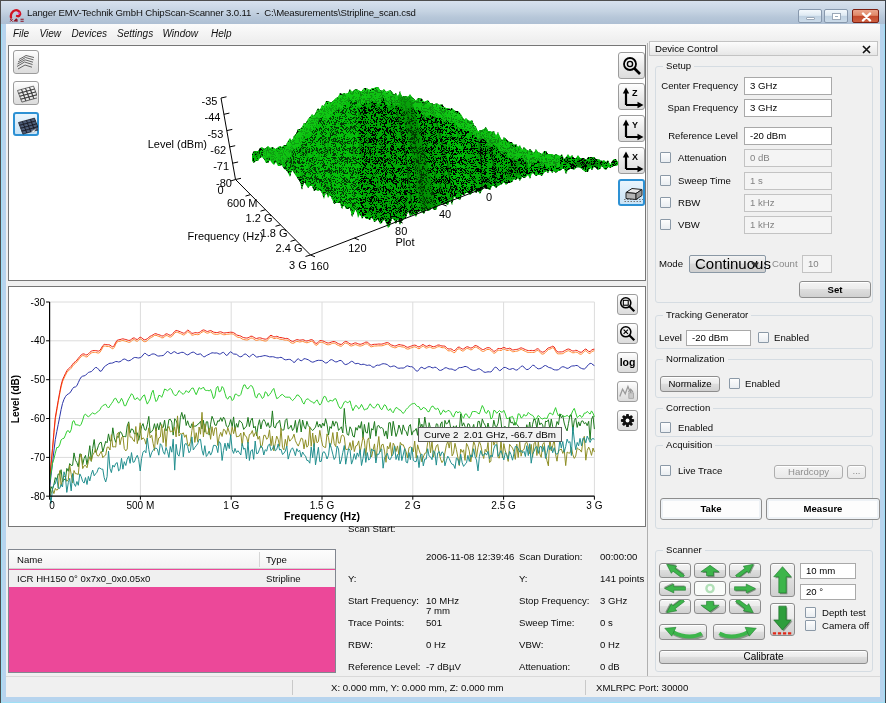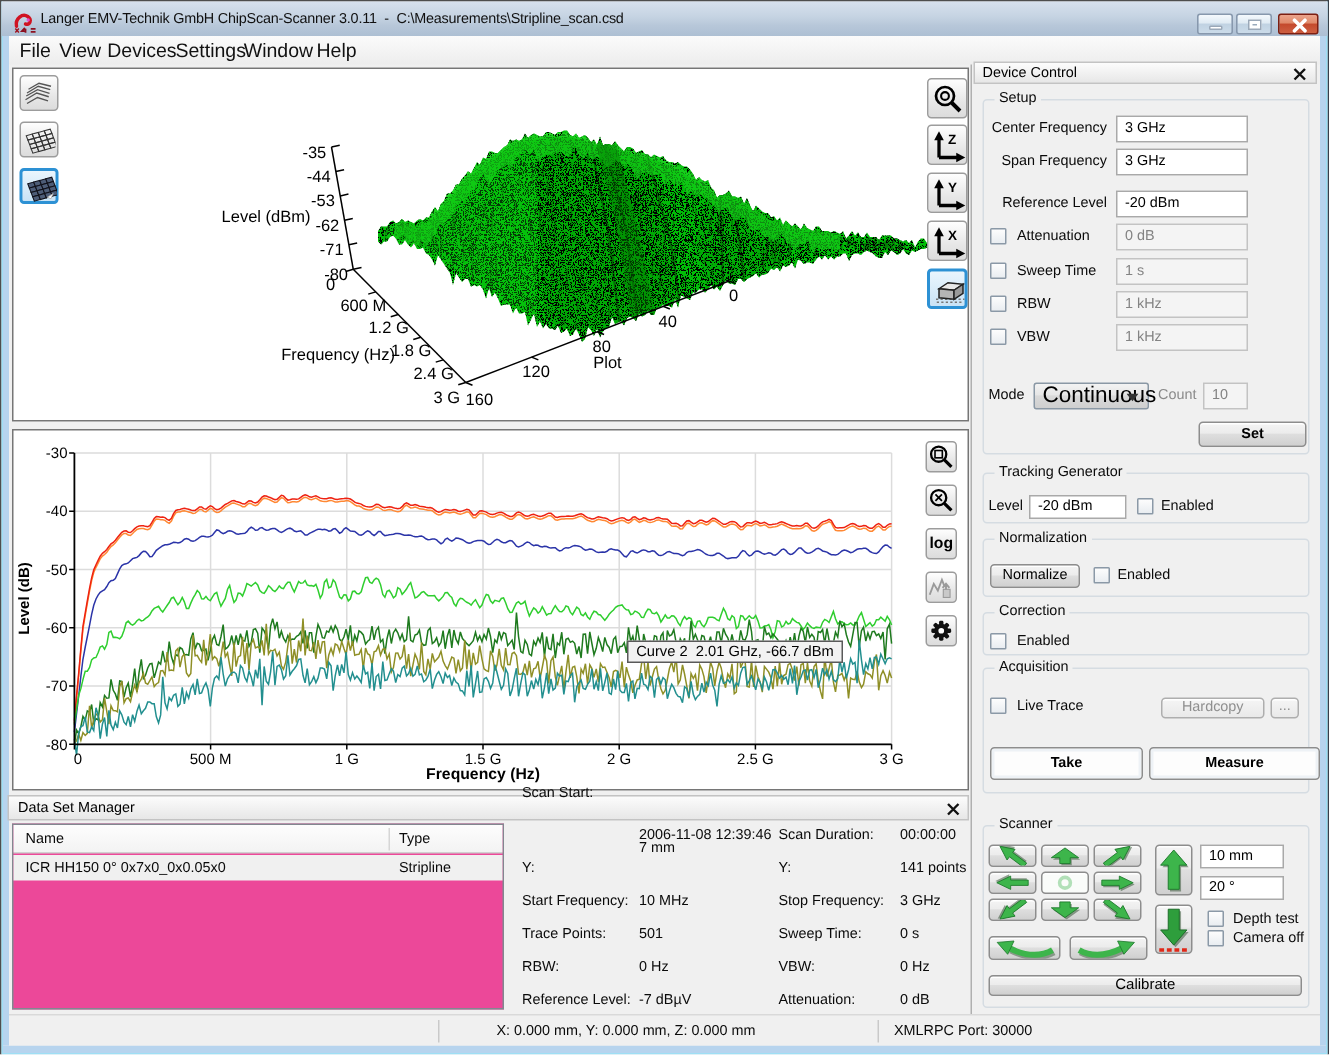--- a/index.html
+++ b/index.html
@@ -4,21 +4,21 @@
 body{width:886px;height:703px;overflow:hidden;font-family:"Liberation Sans",sans-serif;}
 .win{position:relative;width:886px;height:703px;background:#f0f0f0;font-family:"Liberation Sans",sans-serif;}
 .abs{position:absolute;}
 .titlebar{left:1px;top:1px;width:884px;height:23px;background:linear-gradient(180deg,#d7e1ee 0%,#c5d3e2 45%,#b7c7d9 70%,#adbfd3 100%);}
 .title-ico{left:8px;top:6px;}
 .title-txt{left:26px;top:0;height:23px;line-height:24px;font-size:9.6px;color:#101010;letter-spacing:-0.14px;}
 .capbtn{top:8px;height:14px;border-radius:2px;}
 .cb-min,.cb-max{background:linear-gradient(180deg,#f4f9fd 0%,#dfeaf3 45%,#c0d2e2 50%,#cbdbe9 100%);border:1px solid #8798ad;}
 .cb-close{background:linear-gradient(180deg,#eba48c 0%,#e08969 45%,#c4492c 50%,#cd5f41 100%);border:1px solid #7c1f12;}
 .menubar{left:6px;top:24px;width:874px;height:19px;background:linear-gradient(180deg,#fbfbfb,#ededed);}
-.mi{position:absolute;top:0;height:19px;line-height:20px;font-size:13px;color:#111;}
+.mi{position:absolute;top:0;height:19px;line-height:20px;font-size:10px;color:#111;font-style:italic;}
 .panel{background:#fff;border:1px solid #767676;}
 .toolbtn{position:absolute;border:1px solid #9c9c9c;border-radius:3px;background:linear-gradient(180deg,#fefefe,#e7e7e7 60%,#dcdcdc);}
 .toolbtn.sel{border:2px solid #2d91d4;background:linear-gradient(180deg,#eaf5fd,#c9e3f6);}
 .grp{position:absolute;border:1px solid #d5dce2;border-radius:3px;}
 .grp>.glab{position:absolute;top:-7px;left:7px;background:#f0f0f0;padding:0 3px;font-size:9.6px;color:#0a0a0a;line-height:12px;}
 .inp{position:absolute;background:#fff;border:1px solid #a9a9a9;font-size:9.6px;color:#000;padding-left:5px;}
 .inp.dis{background:#f4f4f4;border:1px solid #c3c3c3;color:#838383;}
 .lbl{position:absolute;font-size:9.6px;color:#0a0a0a;white-space:nowrap;}
 .lbl.gray{color:#8a8a8a;}
 .cbx{position:absolute;width:11px;height:11px;border:1px solid #8b99a7;background:linear-gradient(180deg,#fdfdfd,#e9edf1);border-radius:1px;}
@@ -265,38 +265,35 @@
             <g>
               <rect x="8.9" y="3.2" width="3.2" height="14.6" rx="1"></rect>
               <rect x="3.2" y="8.9" width="14.6" height="3.2" ry="1"></rect>
               <rect x="8.9" y="3.2" width="3.2" height="14.6" rx="1" transform="rotate(45 10.5 10.5)"></rect>
               <rect x="3.2" y="8.9" width="14.6" height="3.2" ry="1" transform="rotate(45 10.5 10.5)"></rect>
             </g>
           </g>
           <circle cx="10.5" cy="10.5" r="2.1" fill="#fff"></circle>
         </svg></div>
 </div>
-    <div class="abs hdrstrip" style="left:5px;top:530px;width:641px;height:17px;line-height:15px;"><span style="margin-left:6px;">Data Set Manager</span><svg class="abs" style="right:5px;top:4px" width="9" height="9" viewBox="0 0 9 9">
-        <path d="M1,1 L8,8 M8,1 L1,8" stroke="#111" stroke-width="1.6"></path>
-      </svg></div>
 <div class="abs" style="left:8px;top:549px;width:328px;height:124px;background:#ec4899;border:1px solid #828790;">
 <div class="abs" style="left:0;top:0;width:326px;height:19px;border-bottom:1px solid #d0d0d0;background:linear-gradient(180deg,#fdfdfd,#f3f3f3)"></div>
 <div class="abs" style="left:250px;top:2px;width:1px;height:15px;background:#d6d6d6"></div>
 <div class="lbl" style="left:8px;top:4px;">Name</div>
 <div class="lbl" style="left:257px;top:4px;">Type</div>
 <div class="abs" style="left:0;top:20px;width:326px;height:17px;background:#f0f0f0;"></div>
 <div class="lbl" style="left:8px;top:23px;">ICR HH150 0° 0x7x0_0x0.05x0</div>
 <div class="lbl" style="left:257px;top:23px;">Stripline</div>
 </div>
 <div class="lbl" style="left:348px;top:523px">Scan Start:</div>
 <div class="lbl" style="left:426px;top:551px">2006-11-08 12:39:46</div>
 <div class="lbl" style="left:519px;top:551px">Scan Duration:</div>
 <div class="lbl" style="left:600px;top:551px">00:00:00</div>
 <div class="lbl" style="left:348px;top:573px">Y:</div>
-<div class="lbl" style="left:426px;top:560px">7 mm</div>
+<div class="lbl" style="left:426px;top:605px">7 mm</div>
 <div class="lbl" style="left:519px;top:573px">Y:</div>
 <div class="lbl" style="left:600px;top:573px">141 points</div>
 <div class="lbl" style="left:348px;top:595px">Start Frequency:</div>
 <div class="lbl" style="left:426px;top:595px">10 MHz</div>
 <div class="lbl" style="left:519px;top:595px">Stop Frequency:</div>
 <div class="lbl" style="left:600px;top:595px">3 GHz</div>
 <div class="lbl" style="left:348px;top:617px">Trace Points:</div>
 <div class="lbl" style="left:426px;top:617px">501</div>
 <div class="lbl" style="left:519px;top:617px">Sweep Time:</div>
 <div class="lbl" style="left:600px;top:617px">0 s</div>

